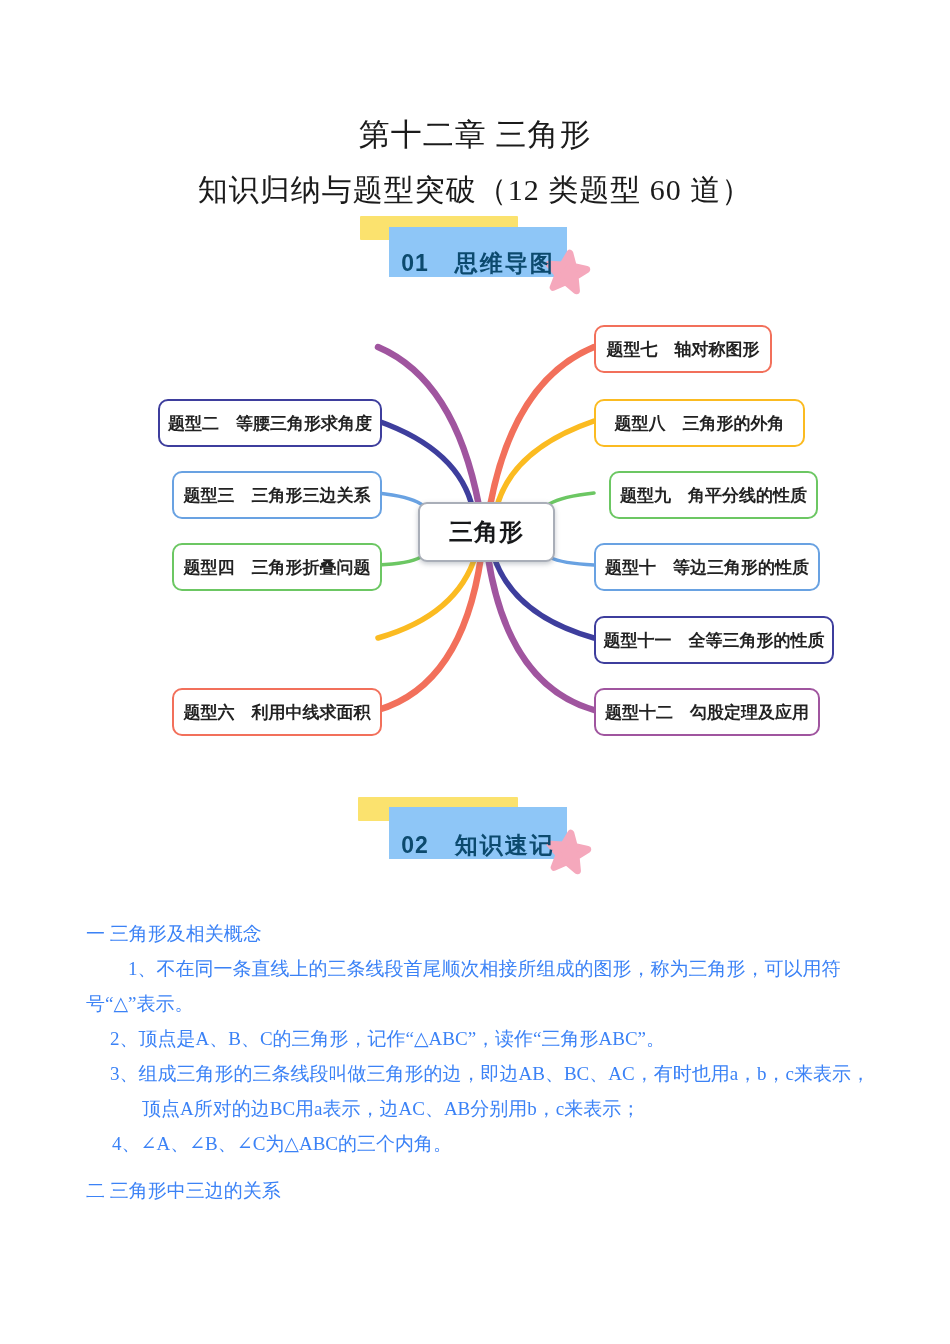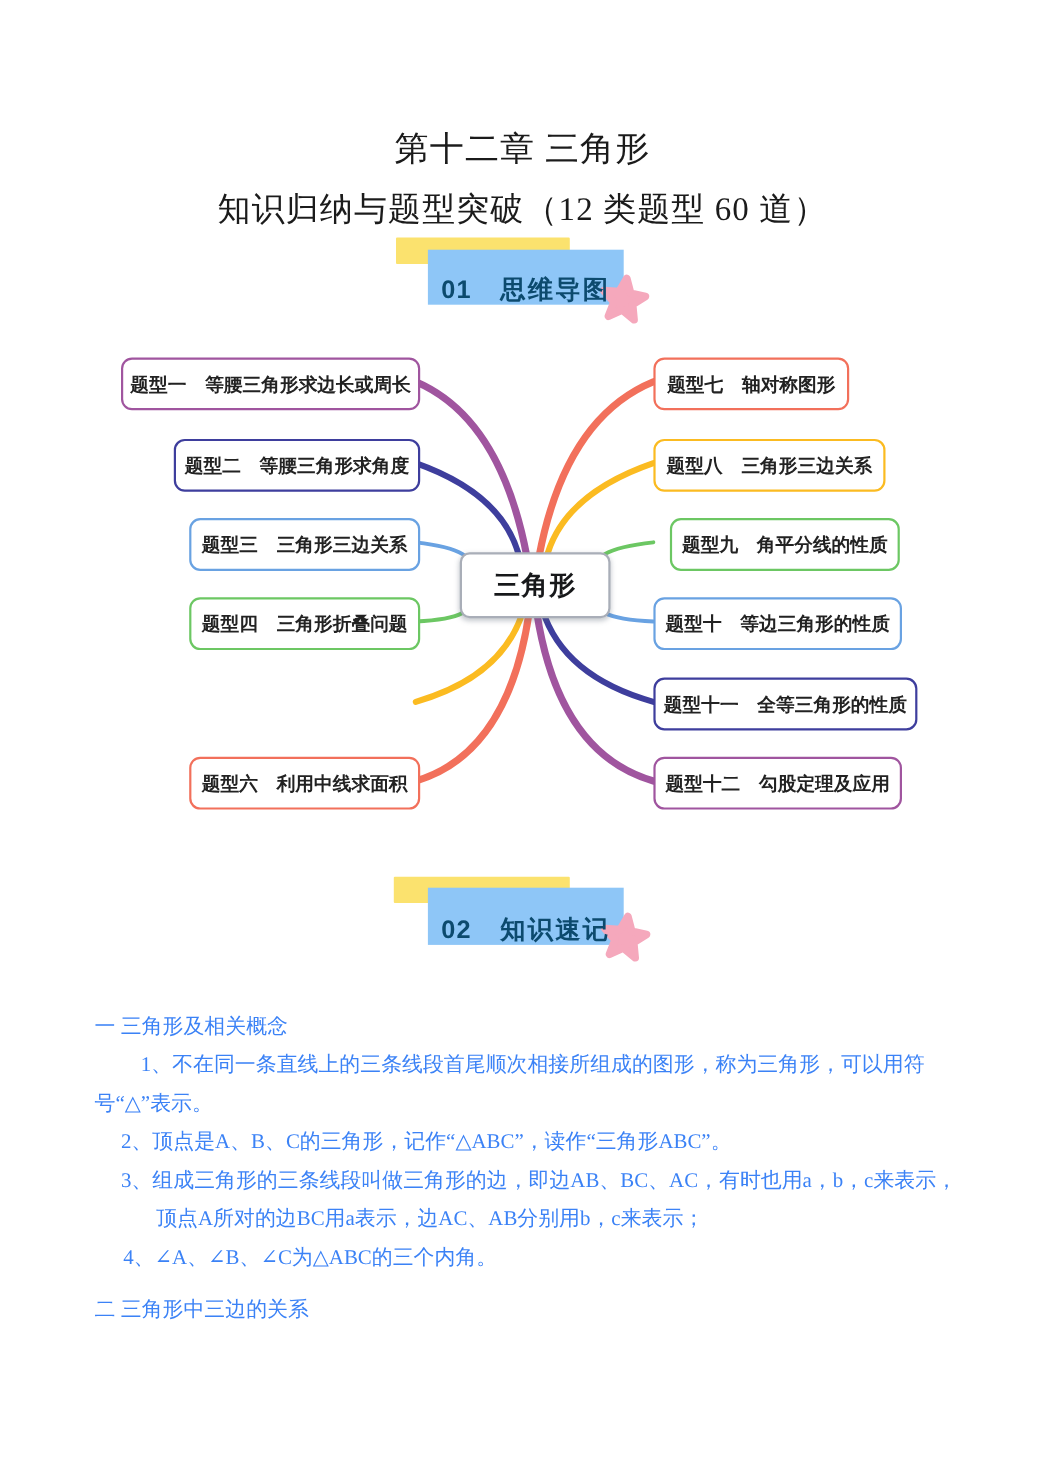--- a/index.html
+++ b/index.html
@@ -70,41 +70,38 @@
       <path d="M298,328 Q378,305 396,244" stroke-width="5.5" stroke-linecap="round" stroke="#fbbb21"></path>
       <path d="M298,400 Q382,375 401,247" stroke-width="6.5" stroke-linecap="round" stroke="#f2705b"></path>
       <path d="M514,37 Q434,70 410,196" stroke-width="6.5" stroke-linecap="round" stroke="#f2705b"></path>
       <path d="M514,111 Q430,140 416,200" stroke-width="5.5" stroke-linecap="round" stroke="#fbbb21"></path>
       <path d="M514,183 Q450,190 465,212" stroke-width="3.5" stroke-linecap="round" stroke="#6cc763"></path>
       <path d="M514,255 Q450,252 465,230" stroke-width="3.5" stroke-linecap="round" stroke="#69a2e2"></path>
       <path d="M514,328 Q432,305 413,244" stroke-width="5.5" stroke-linecap="round" stroke="#3e3e9d"></path>
       <path d="M514,400 Q428,375 408,247" stroke-width="6.5" stroke-linecap="round" stroke="#a0559f"></path>
     </svg>
 
-    <div class="node" style="left: 30px; top: 15px; width: 268px; height: 44px; border-color: rgb(160, 85, 159);">
-      <span>题型一　等腰三角形求边长或周长</span>
-      </div>
     <div class="node" style="left: 78px; top: 89px; width: 220px; height: 44px; border-color: rgb(62, 62, 157);">
       <span>题型二　等腰三角形求角度</span>
       </div>
     <div class="node" style="left: 92px; top: 161px; width: 206px; height: 44px; border-color: rgb(105, 162, 226);">
       <span>题型三　三角形三边关系</span>
       </div>
     <div class="node" style="left: 92px; top: 233px; width: 206px; height: 44px; border-color: rgb(108, 199, 99);">
       <span>题型四　三角形折叠问题</span>
       </div>
     <div class="node" style="left: 92px; top: 378px; width: 206px; height: 44px; border-color: rgb(242, 112, 91);">
       <span>题型六　利用中线求面积</span>
       </div>
 
     <div class="node" style="left: 514px; top: 15px; width: 174px; height: 44px; border-color: rgb(242, 112, 91);">
       <span>题型七　轴对称图形</span>
       </div>
     <div class="node" style="left: 514px; top: 89px; width: 207px; height: 44px; border-color: rgb(251, 187, 33);">
-      <span>题型八　三角形三边关系</span>
+      <span>题型八　三角形的外角</span>
       </div>
     <div class="node" style="left: 514px; top: 161px; width: 205px; height: 44px; border-color: rgb(108, 199, 99); margin-left: 15px;">
       <span>题型九　角平分线的性质</span>
       </div>
     <div class="node" style="left: 514px; top: 233px; width: 222px; height: 44px; border-color: rgb(105, 162, 226);">
       <span>题型十　等边三角形的性质</span>
       </div>
     <div class="node" style="left: 514px; top: 306px; width: 236px; height: 44px; border-color: rgb(62, 62, 157);">
       <span>题型十一　全等三角形的性质</span>
       </div>

